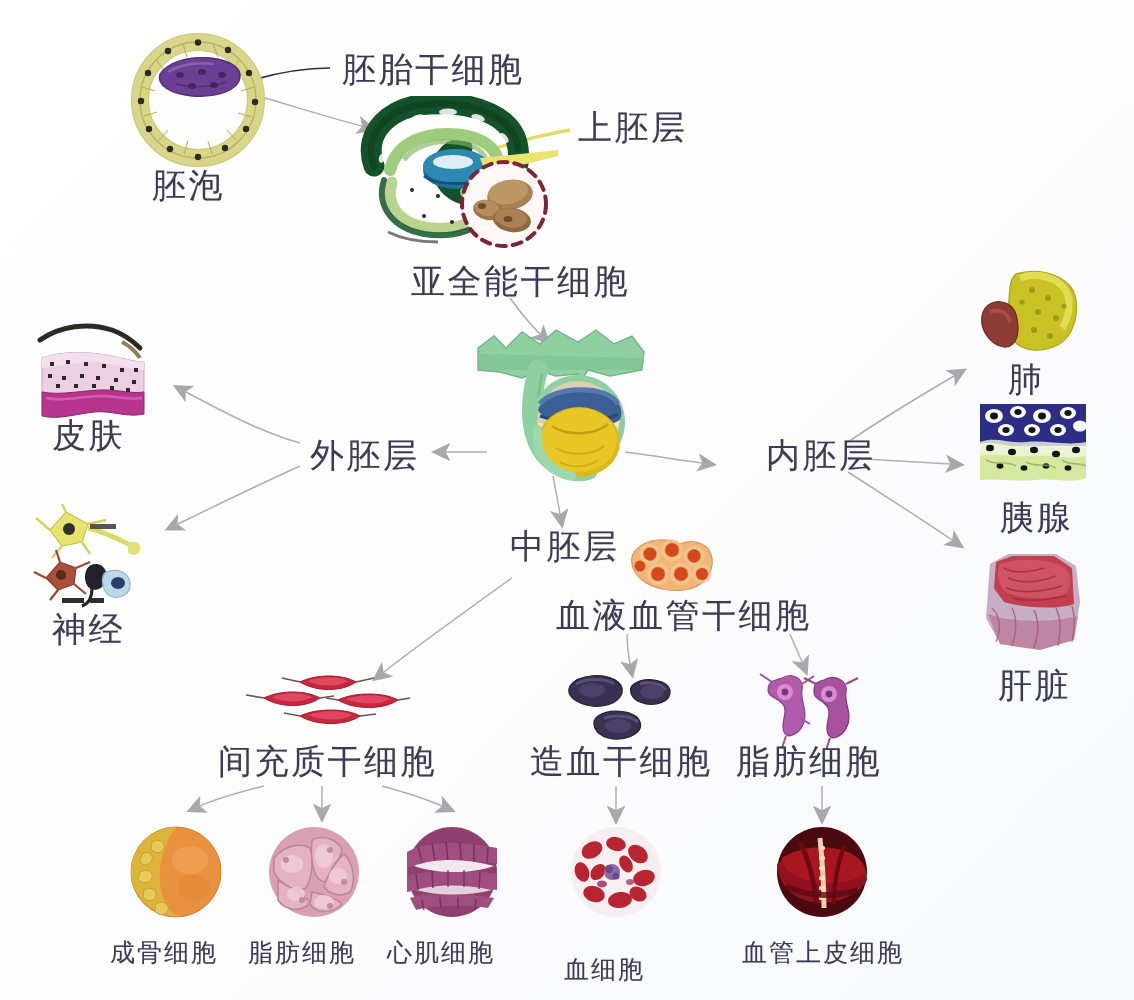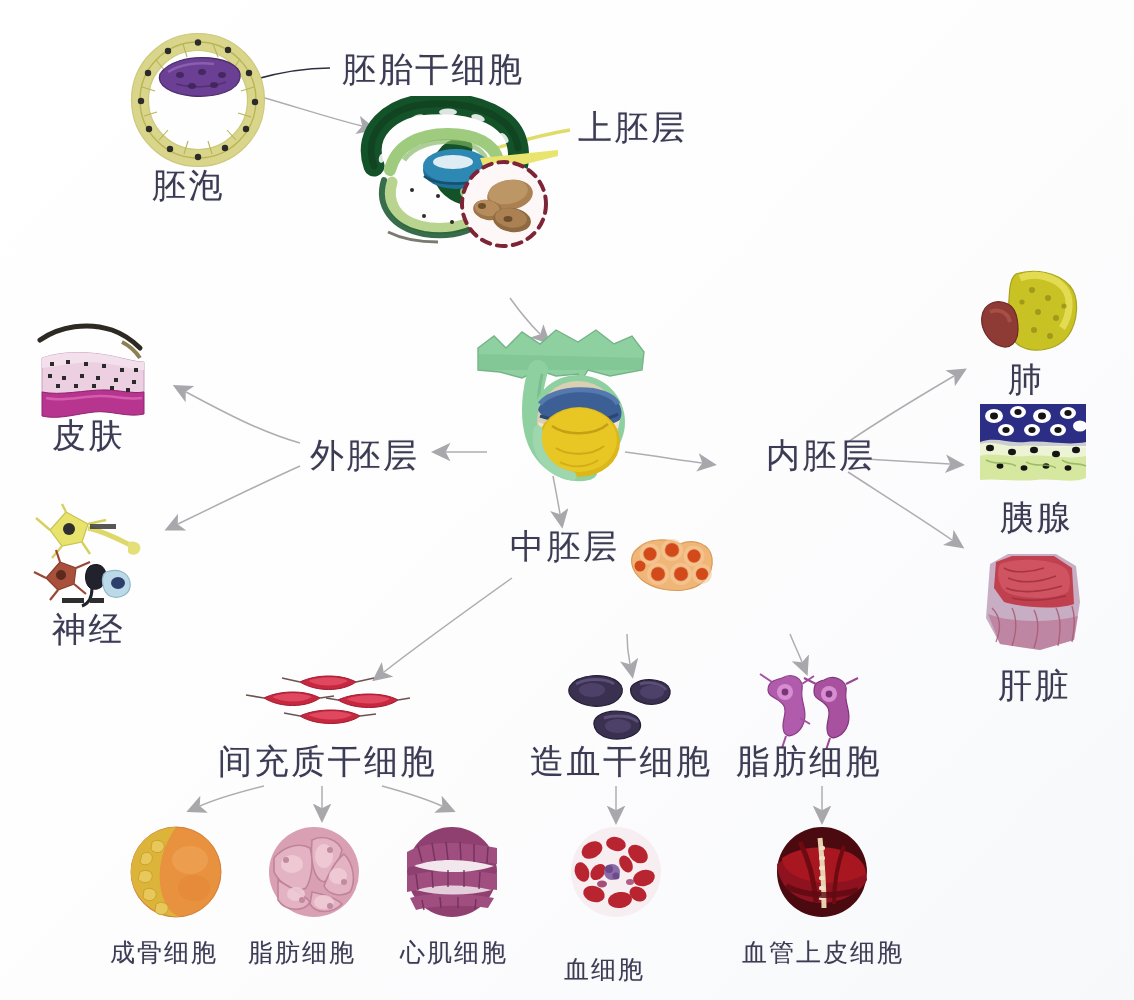--- a/index.html
+++ b/index.html
@@ -560,47 +560,49 @@
       <path d="M12,62 C30,72 58,74 84,66" fill="none" stroke="#5d0a11" stroke-width="6" opacity=".8"></path>
     </g>
   </svg>
 
   <div class="lbl" style="left:152px;top:168px;">胚泡</div>
 
   <div class="lbl" style="left:342px;top:52px;">胚胎干细胞</div>
 
   <div class="lbl" style="left:578px;top:110px;">上胚层</div>
 
+  <div class="lbl" style="left:411px;top:264px;">亚全能干细胞</div>
 
   <div class="lbl" style="left:310px;top:438px;">外胚层</div>
 
   <div class="lbl" style="left:510px;top:529px;">中胚层</div>
 
   <div class="lbl" style="left:766px;top:438px;">内胚层</div>
 
   <div class="lbl" style="left:52px;top:418px;">皮肤</div>
 
   <div class="lbl" style="left:52px;top:612px;">神经</div>
 
   <div class="lbl" style="left:1008px;top:362px;">肺</div>
 
   <div class="lbl" style="left:1000px;top:500px;">胰腺</div>
 
   <div class="lbl" style="left:998px;top:668px;">肝脏</div>
 
+  <div class="lbl" style="left:556px;top:598px;">血液血管干细胞</div>
 
   <div class="lbl" style="left:218px;top:744px;">间充质干细胞</div>
 
   <div class="lbl" style="left:530px;top:744px;">造血干细胞</div>
 
   <div class="lbl" style="left:736px;top:744px;">脂肪细胞</div>
 
   <div class="lbl sm" style="left:110px;top:940px;">成骨细胞</div>
 
   <div class="lbl sm" style="left:248px;top:940px;">脂肪细胞</div>
 
-  <div class="lbl sm" style="left:387px;top:940px;margin-left:13px;">心肌细胞</div>
+  <div class="lbl sm" style="left:387px;top:940px;">心肌细胞</div>
 
   <div class="lbl sm" style="left:564px;top:957px;">血细胞</div>
 
   <div class="lbl sm" style="left:742px;top:940px;">血管上皮细胞</div>
 
 </div>
 
 </body></html>

